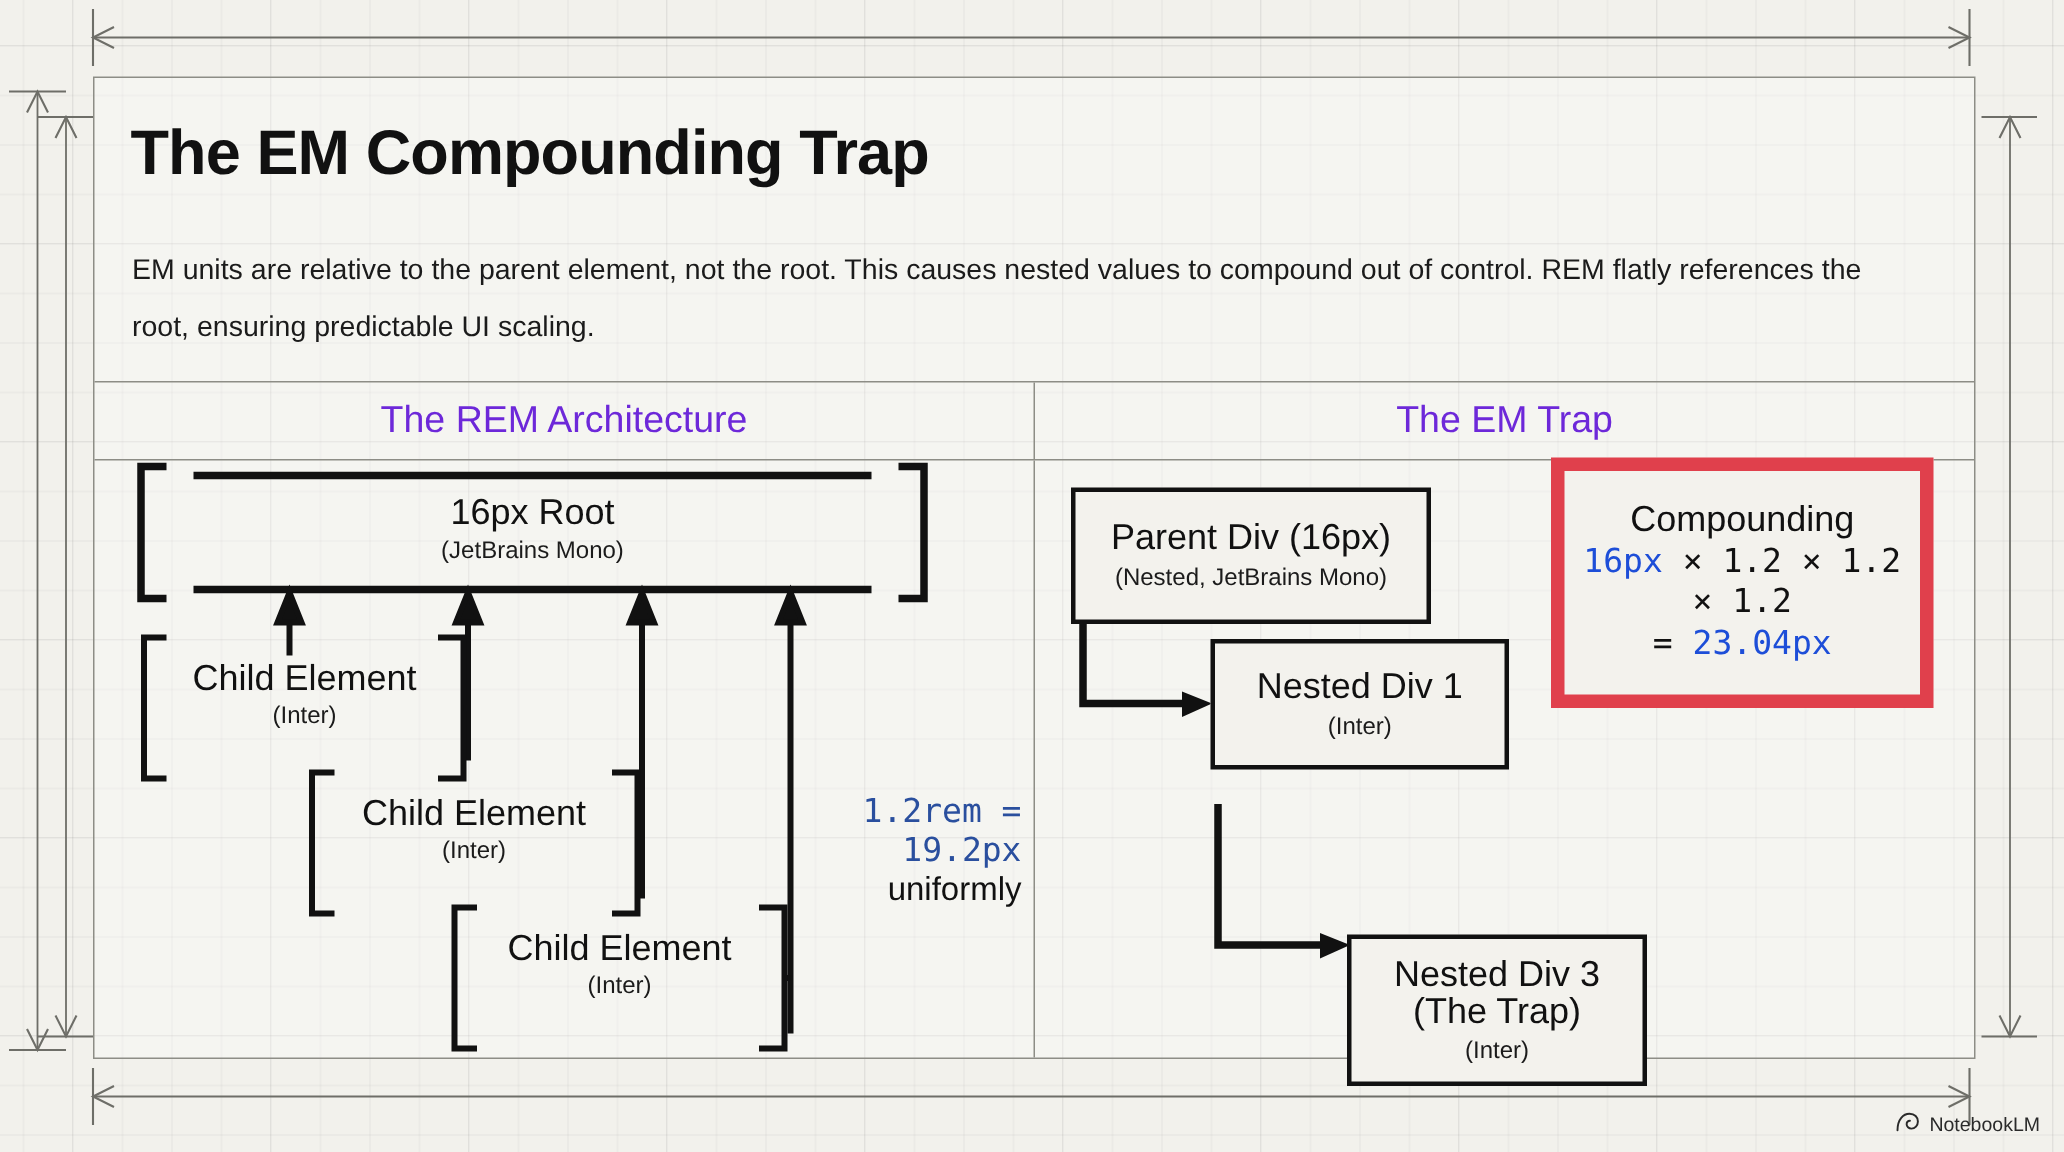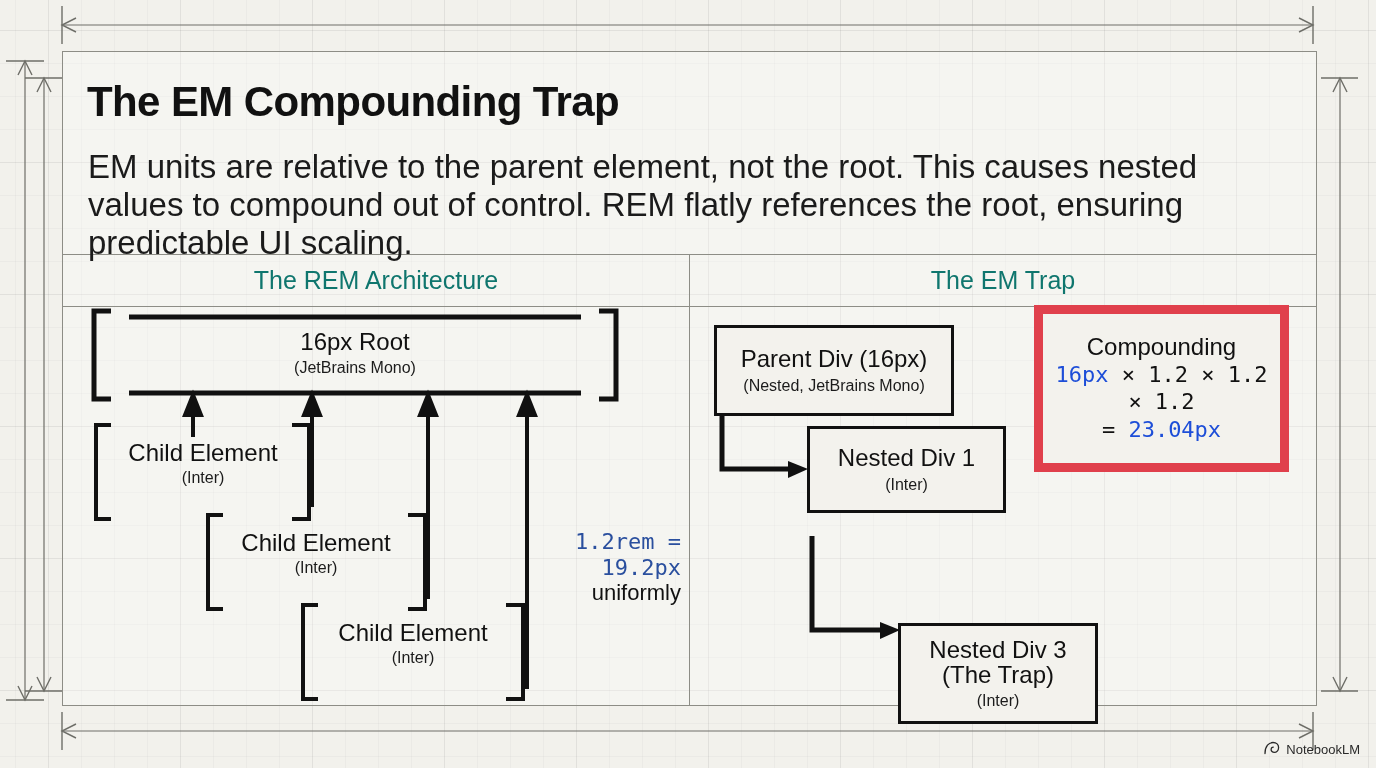--- a/index.html
+++ b/index.html
@@ -56,42 +56,42 @@
     position: absolute;
     left: 24px; top: 26px;
     font-size: 42px;
     font-weight: 700;
     letter-spacing: -0.6px;
     color: #111;
     white-space: nowrap;
   }
   #subtitle {
     position: absolute;
-    left: 25px; top: 96px;
+    left: 25px; top: 110px;
     width: 1160px;
-    font-size: 33px;
+    font-size: 19px;
     line-height: 38px;
     color: #1b1b1b;
   }
 
   #col-headers {
     position: absolute;
     left: 0; top: 203px; right: 0;
     height: 52px;
     display: flex;
     border-bottom: 1px solid #8d8d86;
     box-sizing: border-box;
   }
   .col-head {
     flex: 1 1 50%;
     display: flex;
     align-items: center;
     justify-content: center;
     font-size: 25px;
-    color: #0f766e;
+    color: #6d28d9;
   }
   .col-head.left { border-right: 1px solid #8d8d86; }
 
   #panels {
     position: absolute;
     left: 0; top: 255px; right: 0; bottom: 0;
     display: flex;
   }
   .panel { position: relative; flex: 1 1 50%; }
   .panel.left { border-right: 1px solid #8d8d86; }

